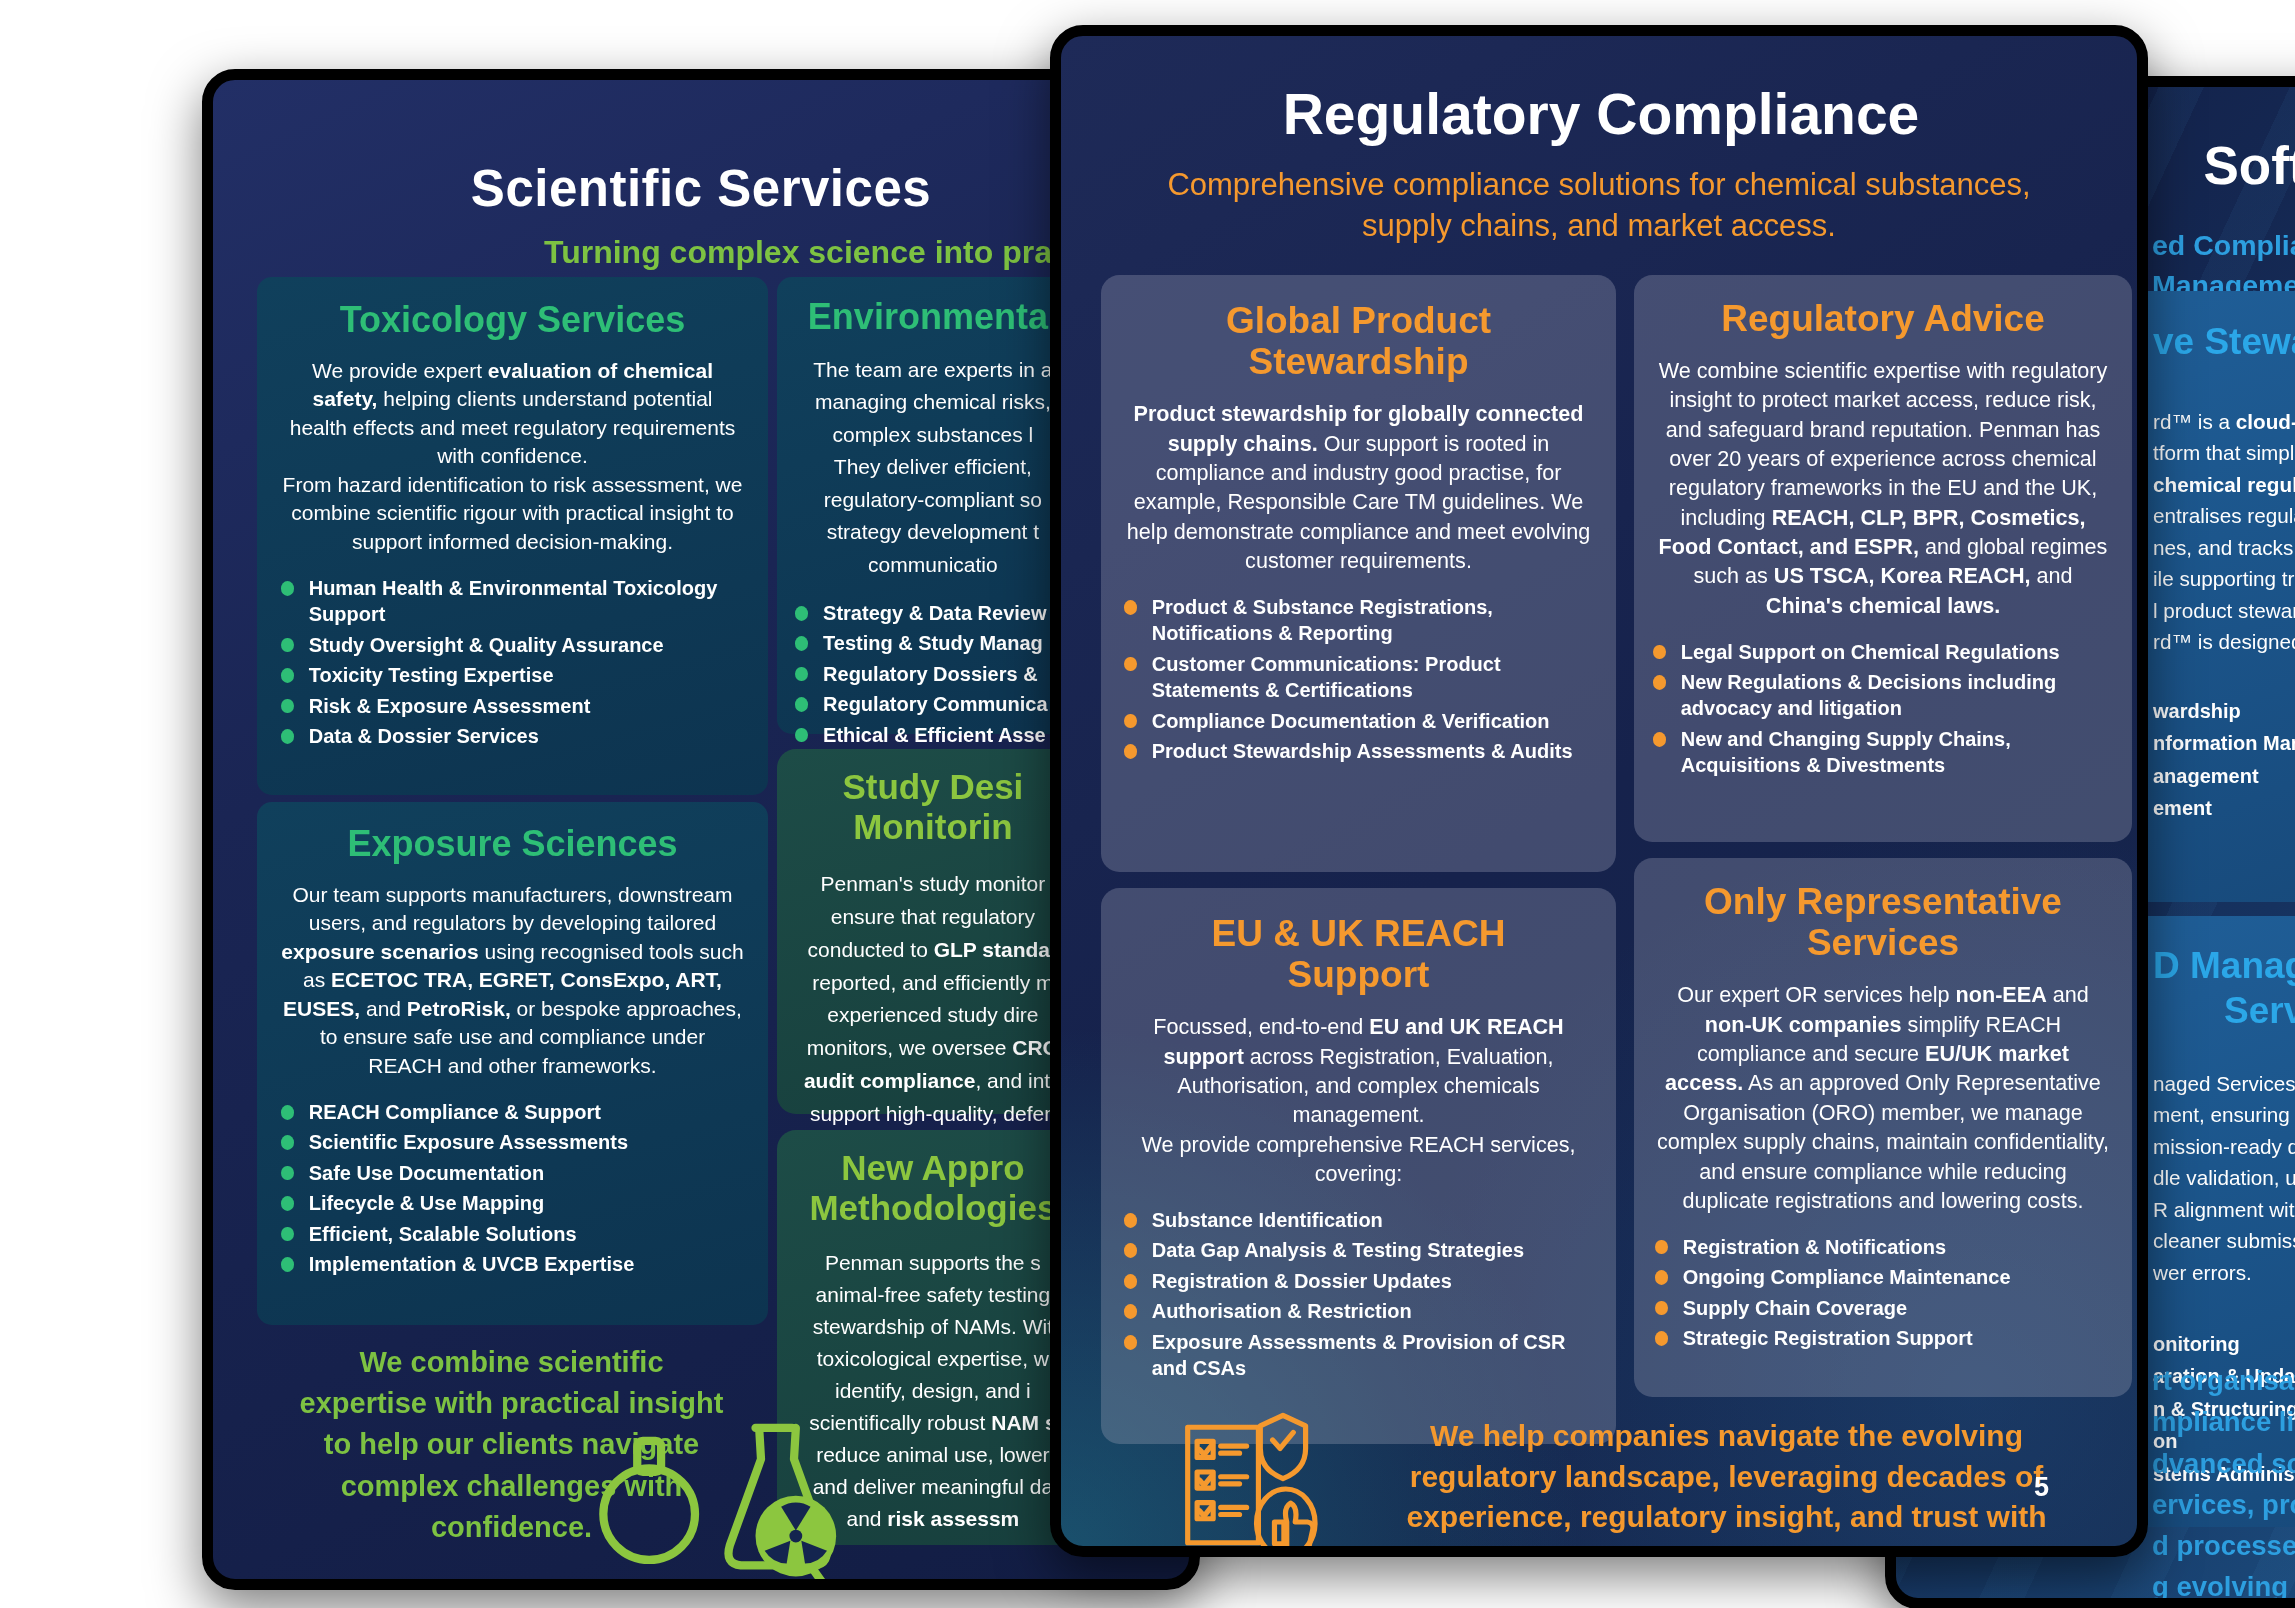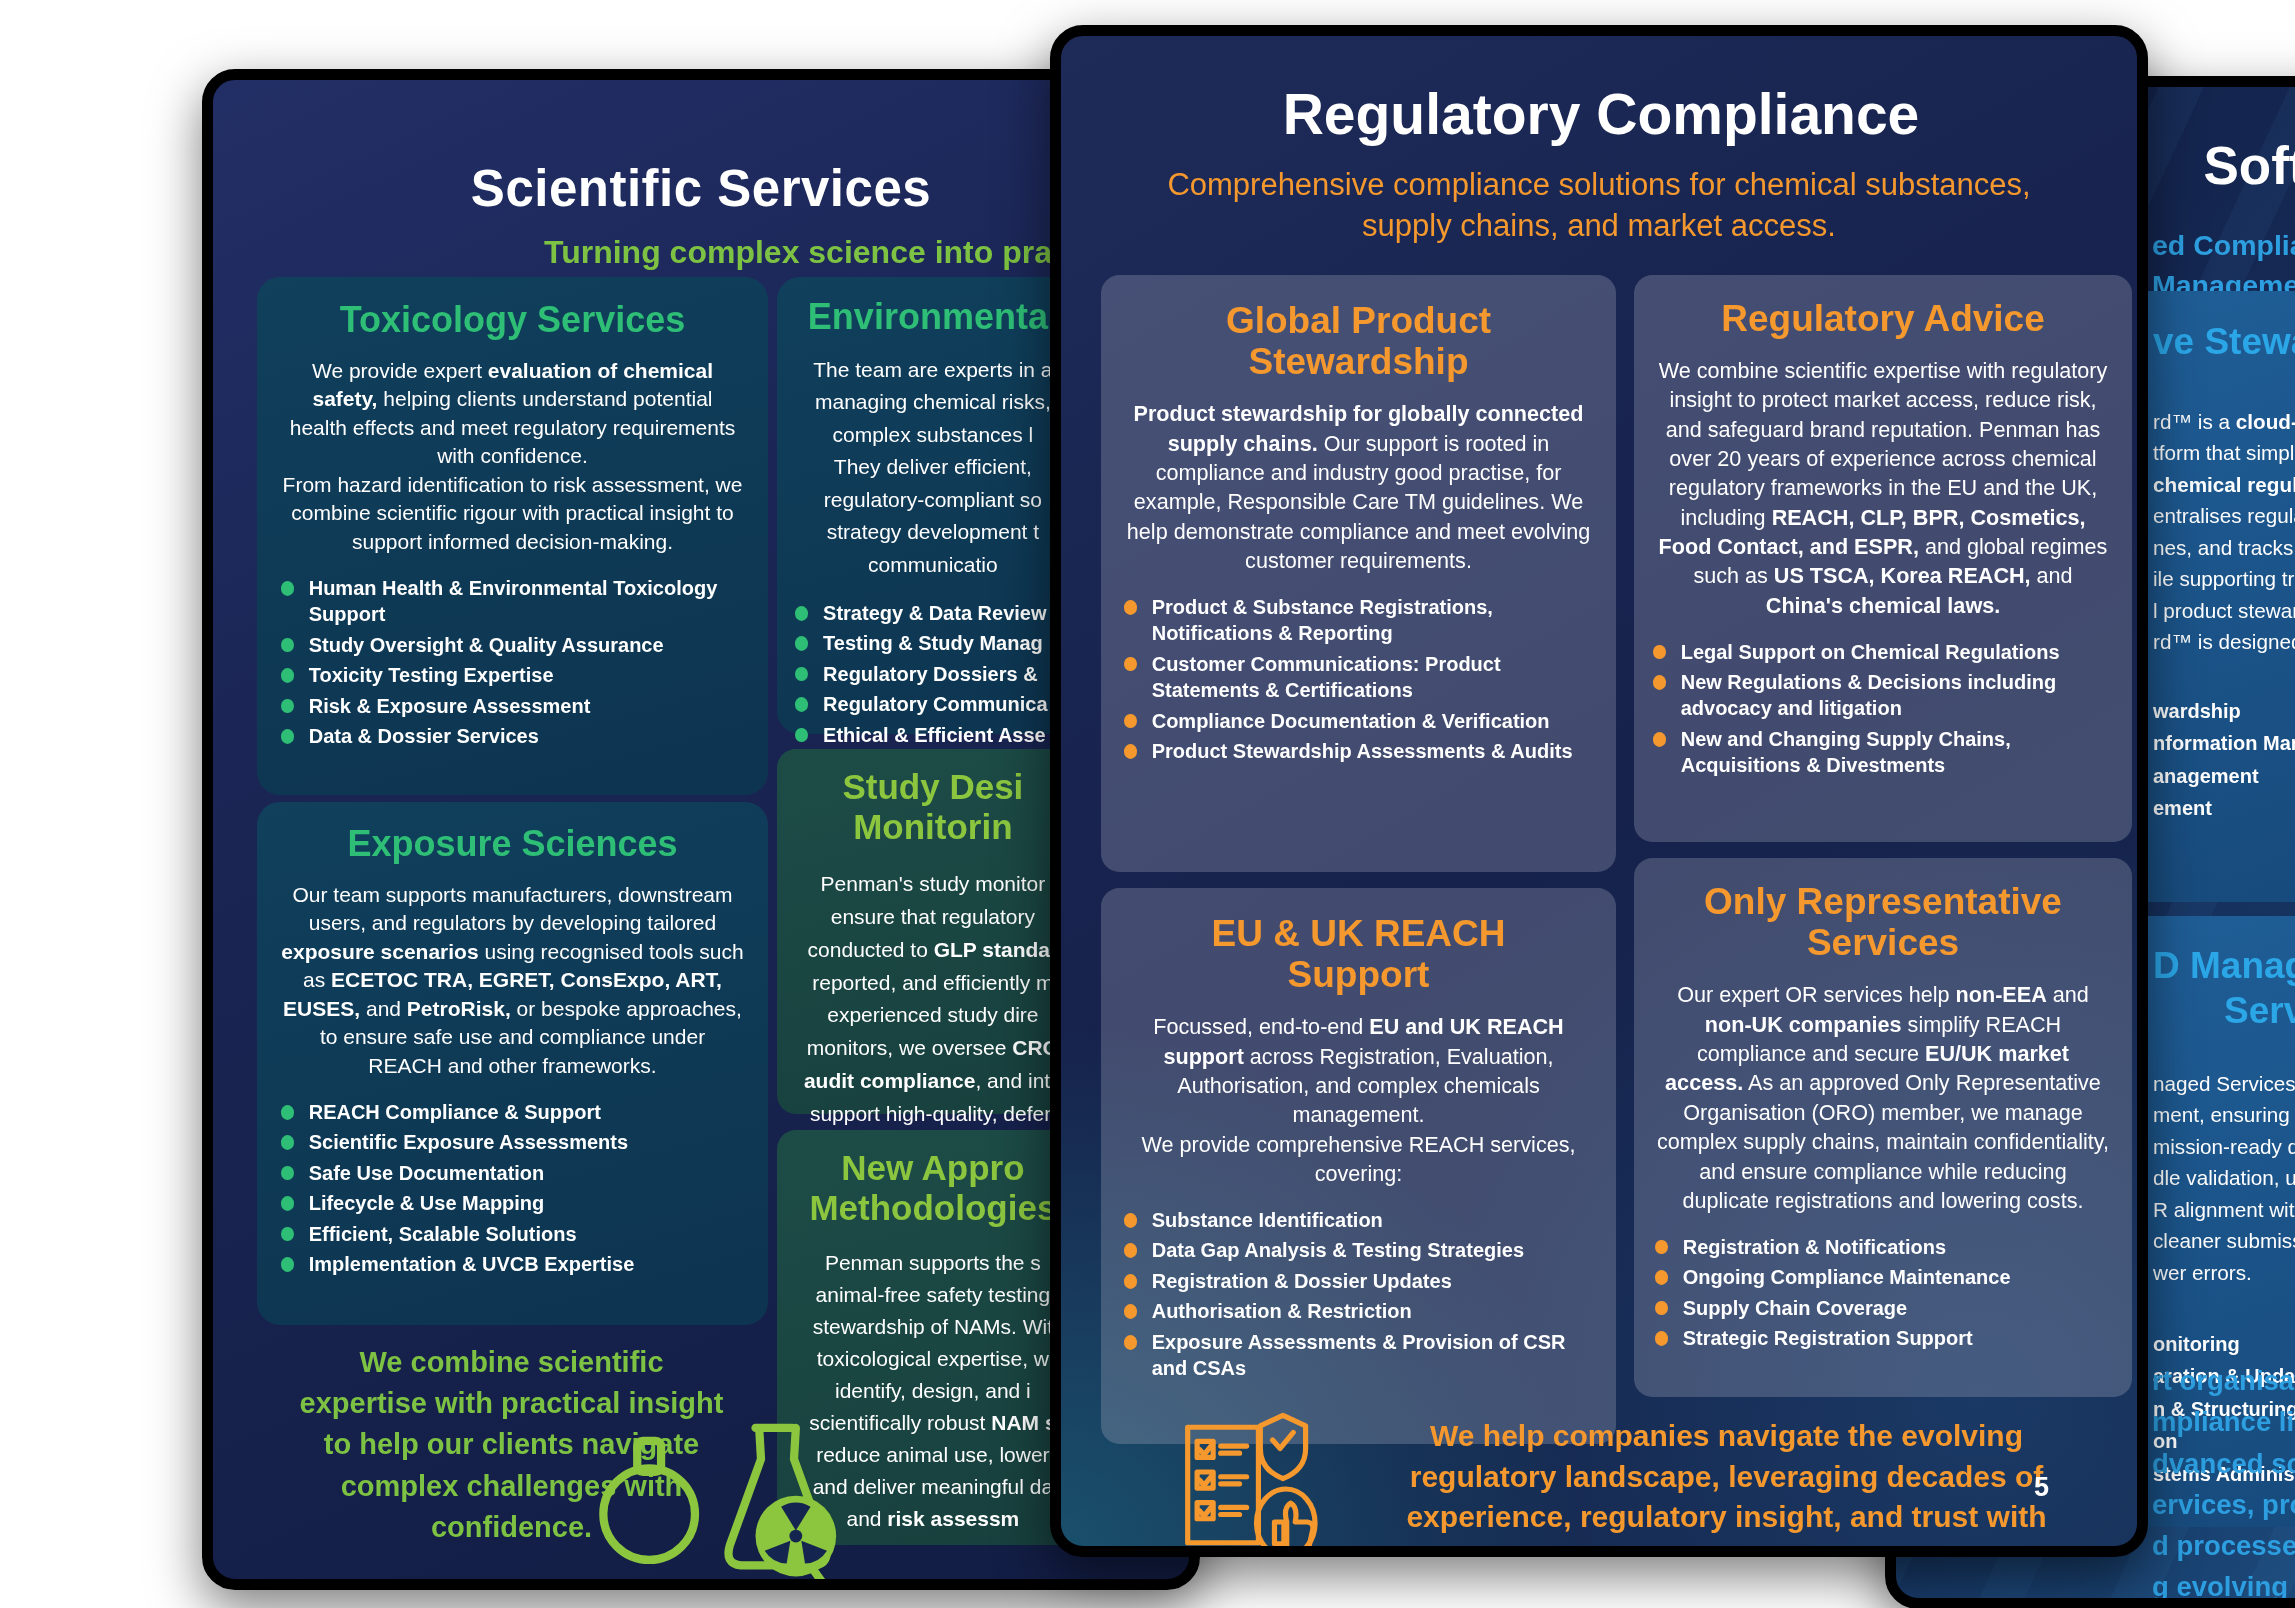--- a/index.html
+++ b/index.html
@@ -17,21 +17,21 @@
     background:
      radial-gradient(circle at 0% 100%,rgba(32,150,160,0.38),rgba(0,0,0,0) 28%),
      radial-gradient(circle at 85% 90%,rgba(40,110,170,0.25),rgba(0,0,0,0) 35%),
      linear-gradient(150deg,#1e2a58 0%,#16224c 50%,#15294e 100%);}
   .abs{position:absolute;}
   .ctr{text-align:center;}
   b{font-weight:bold;}
   
   .l-title{left:0;top:79px;width:976px;color:#fff;font-size:51px;font-weight:bold;letter-spacing:0.5px;}
   .l-sub{left:331px;top:154px;color:#7DC242;font-size:32px;font-weight:bold;white-space:nowrap;}
-  .tealcard{background:linear-gradient(165deg,#10405c 0%,#0d3450 100%);border-radius:23px;}
+  .tealcard{background:linear-gradient(165deg,#10405c 0%,#0d3450 100%);border-radius:15px;}
   .greencard{background:linear-gradient(165deg,#1d4c47 0%,#173f3d 100%);border-radius:19px;}
   .card-tox{left:44px;top:197px;width:511px;height:518px;padding:22px 24px;box-sizing:border-box;}
   .card-env{left:564px;top:197px;width:432px;height:457px;padding:19px 0 19px 18.4px;box-sizing:border-box;}
   .card-exp{left:44px;top:722px;width:511px;height:523px;padding:21px 24px;box-sizing:border-box;}
   .card-study{left:564px;top:669px;width:432px;height:365px;padding:18.4px 0 18.4px 18.4px;box-sizing:border-box;}
   .card-nam{left:564px;top:1050px;width:432px;height:415px;padding:18.4px 0 18.4px 18.4px;box-sizing:border-box;}
   .gtitle{color:#2EBE76;font-size:36px;font-weight:bold;margin-bottom:15.6px;}
   .ltitle{color:#8CC63F;font-size:34px;font-weight:bold;}
   .cbody{color:#fff;font-size:21px;line-height:1.36;}
   .li{display:flex;align-items:flex-start;margin:4.1px 0;}

